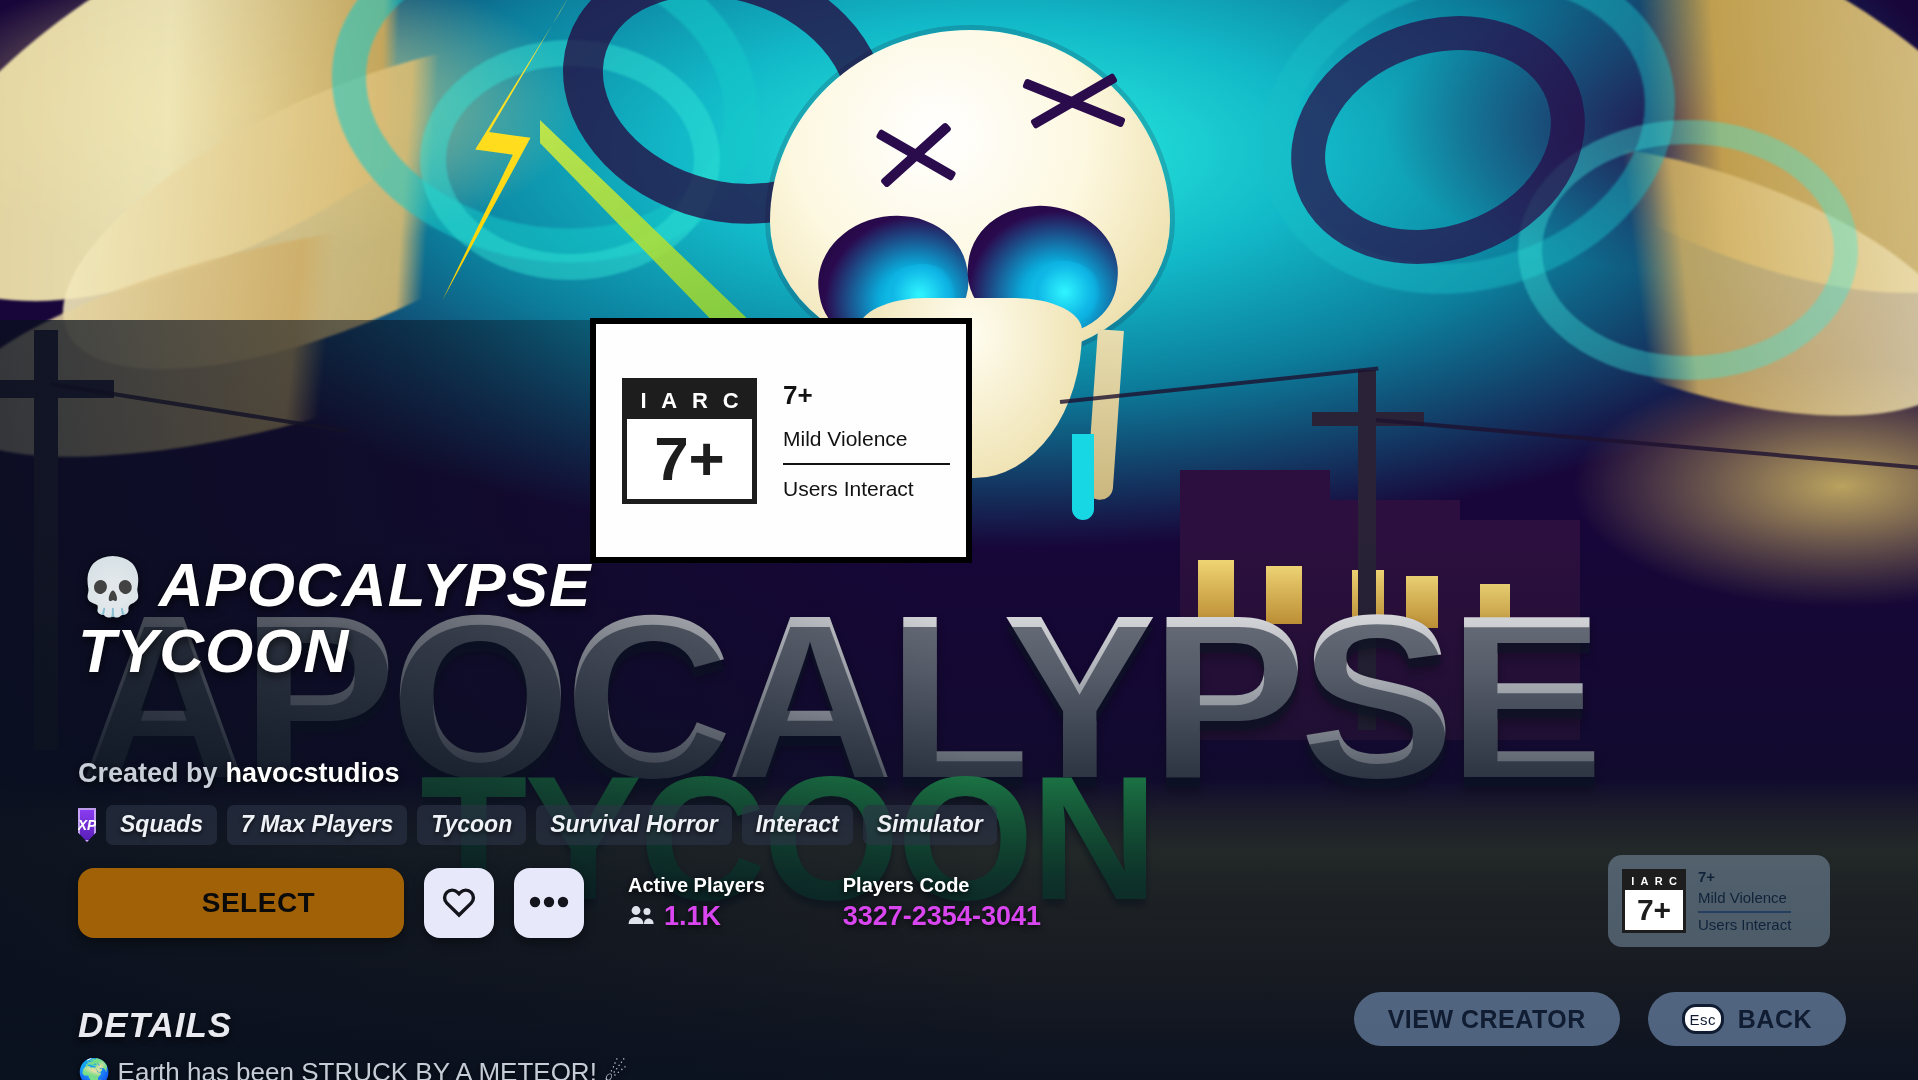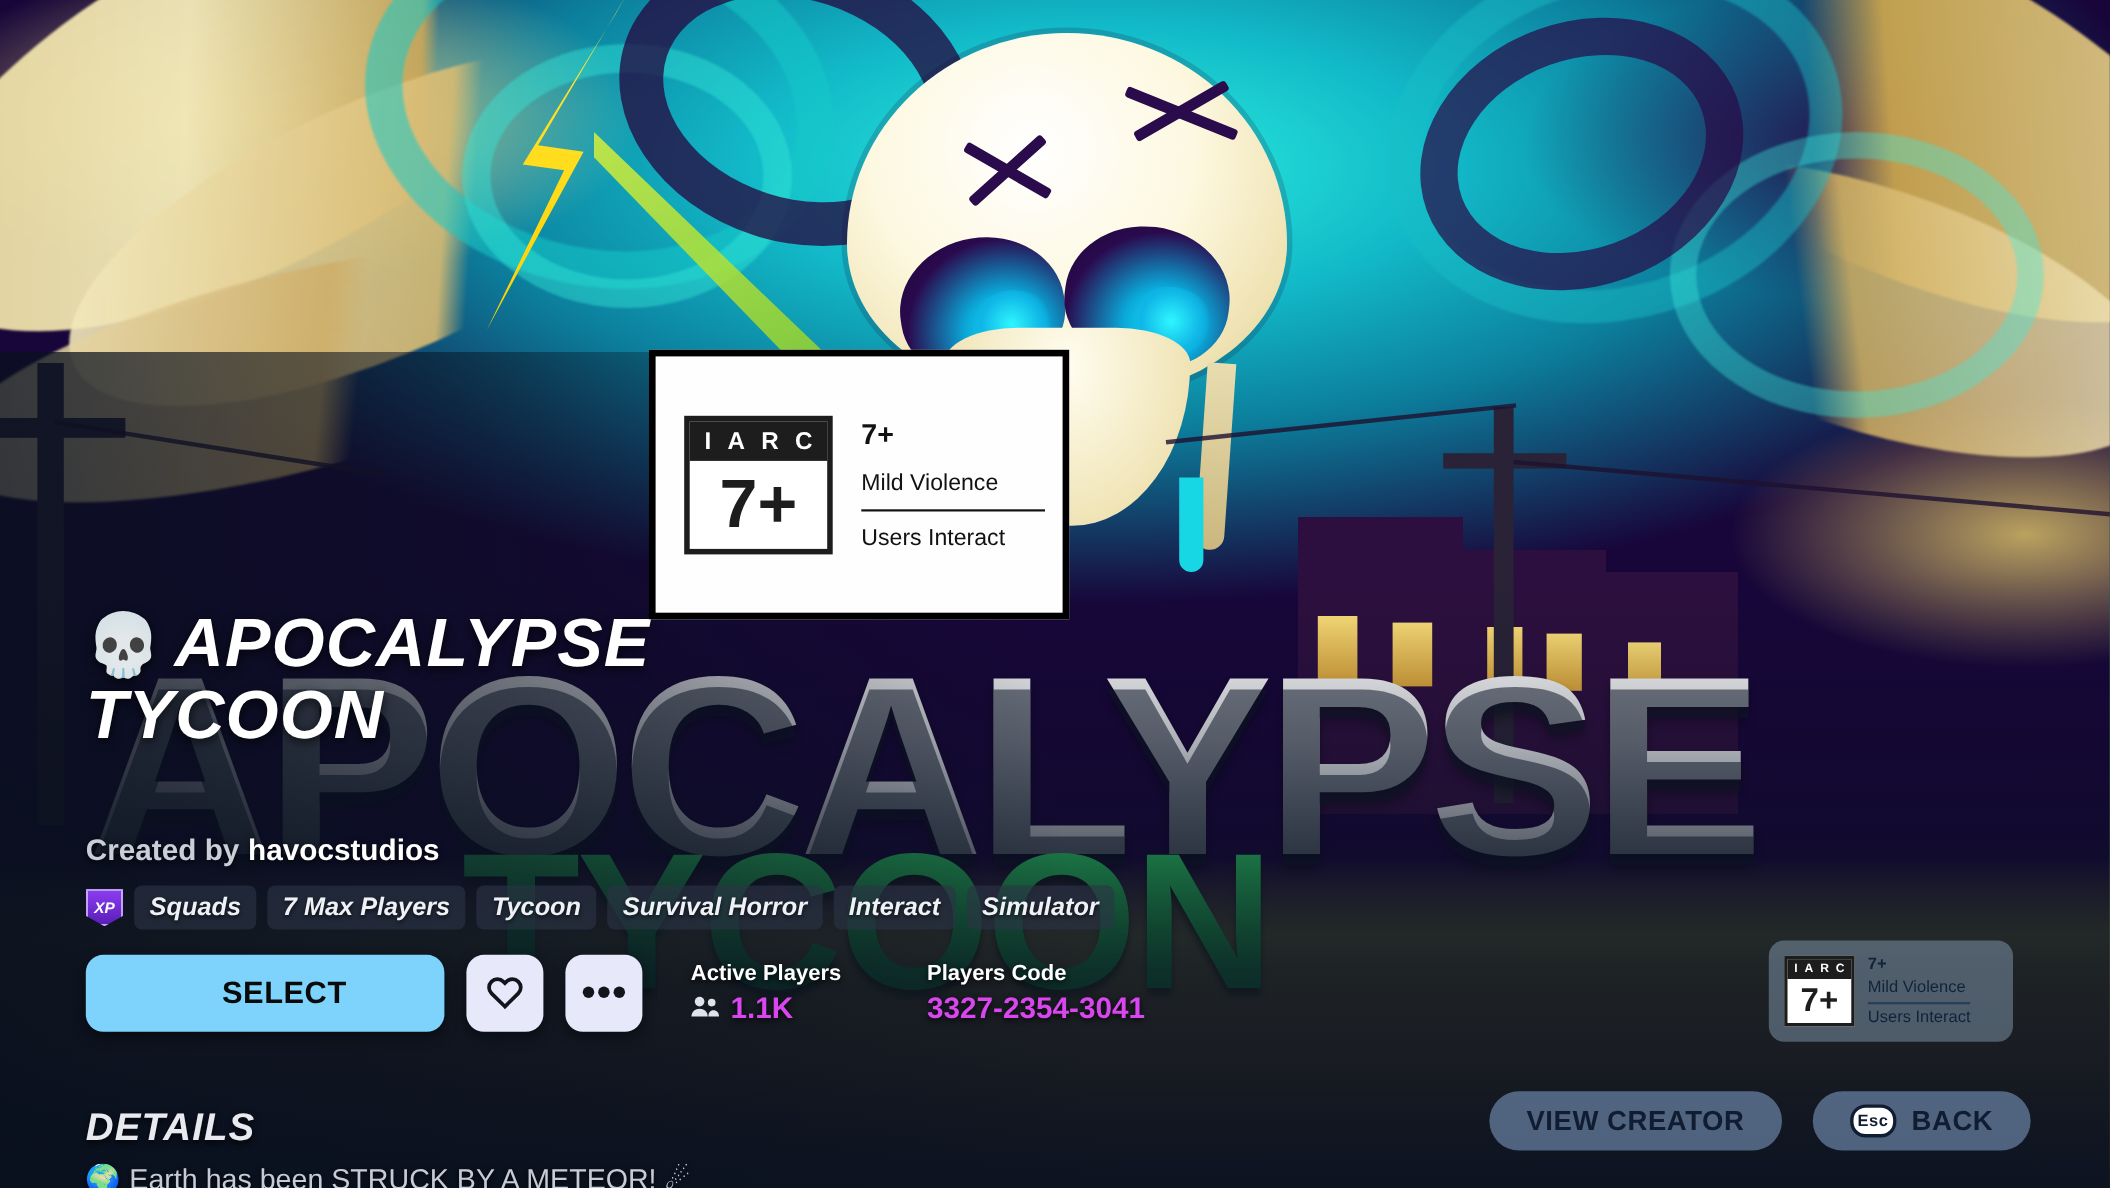--- a/index.html
+++ b/index.html
@@ -119,31 +119,31 @@
   .title-block { position:absolute; left:78px; top:552px; width:900px; }
   .title-line { font-size:62px; font-weight:bold; font-style:italic; color:#fff;
     letter-spacing:1px; line-height:1.06; text-shadow:0 3px 10px rgba(0,0,0,.75); }
   .title-line .sk { font-style:normal; font-size:56px; margin-right:10px; }
 
   .creator { position:absolute; left:78px; top:758px; font-size:27px; color:#c9cfd8;
     font-weight:bold; text-shadow:0 2px 6px rgba(0,0,0,.8); }
   .creator b { color:#fff; margin-left:8px;text-align:center; }
 
   .tags { position:absolute; left:78px; top:805px; display:flex; align-items:center; gap:10px; }
-  .xp-badge { width:34px; height:34px; background:linear-gradient(180deg,#8a3cf0,#5a1fb8);
+  .xp-badge { width:18px; height:34px; background:linear-gradient(180deg,#8a3cf0,#5a1fb8);
     clip-path:polygon(50% 0,100% 0,100% 72%,50% 100%,0 72%,0 0);
     display:flex; align-items:center; justify-content:center;
     color:#fff; font-size:14px; font-weight:bold; font-style:italic;
     border:2px solid rgba(230,210,255,.7); }
   .tag { padding:6px 14px 7px; border-radius:7px; background:rgba(44,52,70,.62);
     color:#eef1f6; font-size:23px; font-weight:bold; font-style:italic;
     text-shadow:0 2px 4px rgba(0,0,0,.7); white-space:nowrap; }
 
   .actionrow { position:absolute; left:78px; top:868px; display:flex; align-items:center; gap:20px; }
-  .select-btn { width:326px; height:70px; border-radius:16px; background:#7dd3fc; border:none;
+  .select-btn { width:326px; height:70px; border-radius:16px; background:#a16207; border:none;
     color:#0a0a0a; font-size:28px; font-weight:bold; letter-spacing:.5px; cursor:pointer;
     box-shadow:0 4px 12px rgba(0,0,0,.45);padding-left:35px; }
   .icon-btn { width:70px; height:70px; border-radius:16px; background:#e7e9fb; border:none;
     display:flex; align-items:center; justify-content:center; cursor:pointer;
     box-shadow:0 4px 12px rgba(0,0,0,.45); }
   .stat { margin-left:14px; color:#fff; }
   .stat .lbl { font-size:20px; font-weight:bold; text-shadow:0 2px 6px rgba(0,0,0,.85); }
   .stat .val { font-size:27px; font-weight:bold; color:#d946ef; margin-top:4px;
     display:flex; align-items:center; gap:10px; text-shadow:0 2px 6px rgba(0,0,0,.85); }
 
@@ -166,21 +166,21 @@
   .mini-txt .a { font-size:15px; font-weight:bold; }
   .mini-txt .b { font-size:15px; margin-top:3px; }
   .mini-txt .hr { height:2px; background:#24405e; margin:4px 0 3px; }
   .mini-txt .c { font-size:15px; }
 
   .botbtns { position:absolute; right:72px; top:992px; display:flex; gap:28px; align-items:center; }
   .pill { height:54px; border-radius:27px; background:rgba(131,164,205,.55); border:none;
     color:#101c31; font-size:25px; font-weight:bold; letter-spacing:.5px; cursor:pointer;
     display:flex; align-items:center; justify-content:center; padding:0 34px; }
   .esc { width:42px; height:30px; border-radius:14px; background:#fff; border:3px solid #101c31;
-    color:#101c31; font-size:15px; font-weight:bold; display:flex; align-items:center;
+    color:#101c31; font-size:15px; font-weight:normal; display:flex; align-items:center;
     justify-content:center; margin-right:14px; }
 
   
   .modal { position:absolute; left:590px; top:318px; width:382px; height:245px;
     background:#fefefe; border:6px solid #000; display:flex; align-items:center; }
   .modal-iarc { width:135px; height:126px; margin-left:26px; background:#fff; border:5px solid #1d1d1d;
     display:flex; flex-direction:column; flex:none; }
   .modal-iarc .top { height:36px; background:#1d1d1d; color:#fff; display:flex;
     align-items:center; justify-content:space-around; font-size:22px; font-weight:bold; padding:0 6px; }
   .modal-iarc .num { flex:1; display:flex; align-items:center; justify-content:center;

